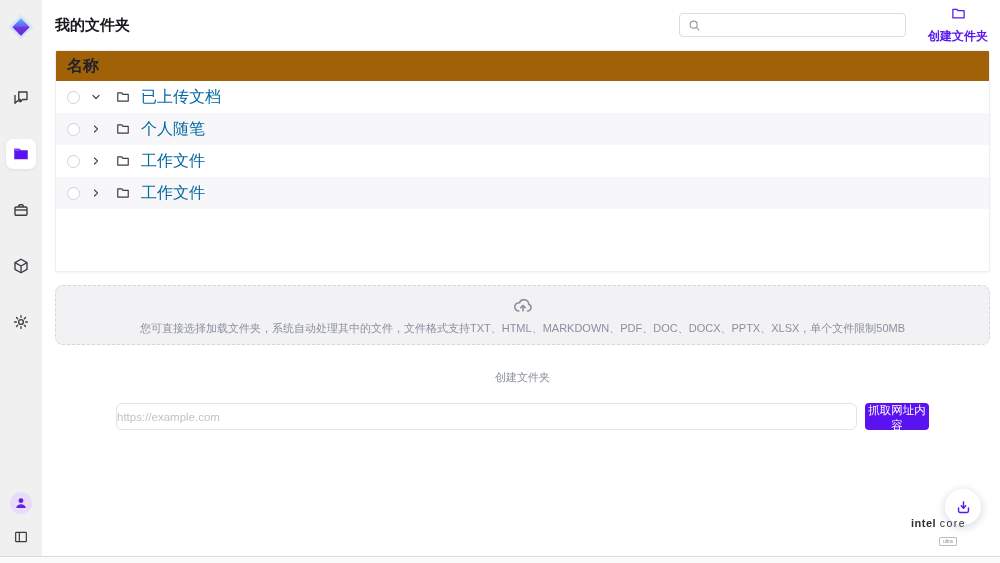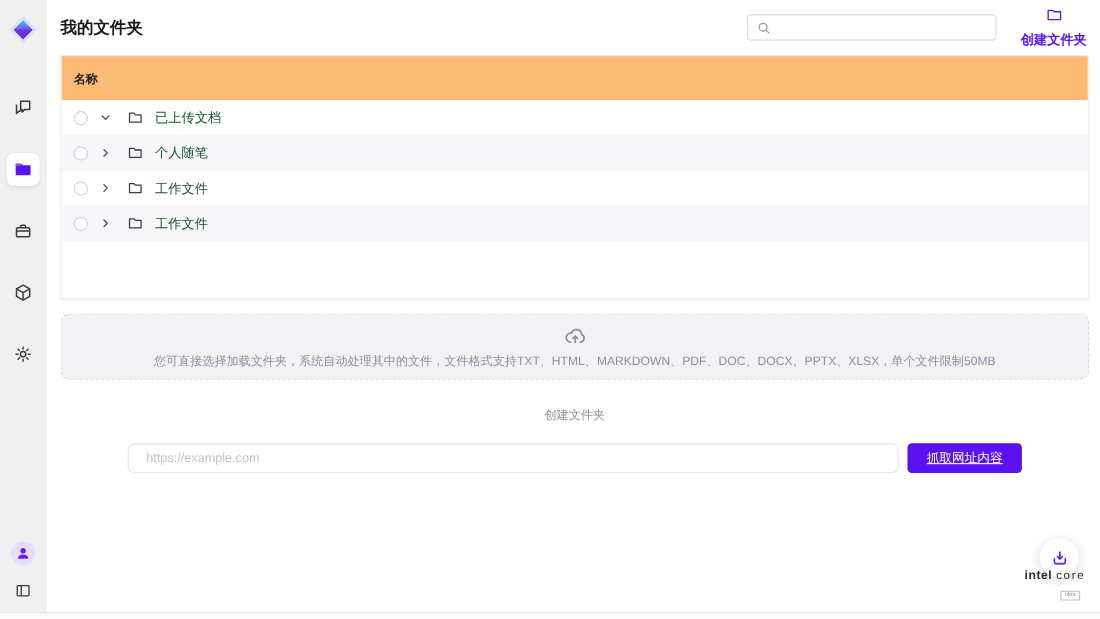--- a/index.html
+++ b/index.html
@@ -28,51 +28,51 @@
     border-radius:4px; background:#fff; display:flex; align-items:center; padding:0 8px; gap:6px; }
   .searchbox input { border:none; outline:none; flex:1; font-size:11px; color:#333;
     font-family:inherit; background:transparent; min-width:0; }
   .create-btn { margin-left:22px; margin-right:2px; display:flex; align-items:center; gap:7px;
     color:#5a16f0; font-size:12px; font-weight:bold; cursor:pointer; background:none; border:none;
     font-family:inherit;flex-direction:column; }
 
   
   .ftable { border:1px solid #ededf3; border-radius:2px; height:222px; overflow:hidden;
     box-shadow:0 1px 2px rgba(40,40,80,.05); background:#fff; }
-  .thead { height:40px; background:#fdba74; display:flex; align-items:center;
-    padding:0 11px; font-size:11px; font-weight:bold; color:#22222b; }
+  .thead { height:30px; background:#a16207; display:flex; align-items:center;
+    padding:0 11px; font-size:16px; font-weight:bold; color:#22222b; }
   .trow { height:32px; display:flex; align-items:center; padding:0 11px; gap:10px;
-    font-size:12px; color:#14532d; cursor:pointer; }
+    font-size:16px; color:#0369a1; cursor:pointer; }
   .trow:nth-child(even) { background:#f7f7fa; }
   .cbx { width:13px; height:13px; border:1px solid #cfcfd8; border-radius:50%; background:#fff; flex:0 0 auto; }
   .chev { width:12px; height:12px; color:#4a4a52; flex:0 0 auto; display:flex; }
   .chev svg { width:12px; height:12px; }
   .chev.right svg { transform:rotate(-90deg); }
   .foldico { width:14px; height:14px; color:#3b3b42; flex:0 0 auto; display:flex; margin-left:4px; }
   .fname { margin-left:1px; }
 
   
   .dropzone { margin-top:13px; height:60px; background:#f2f2f5; border:1.5px dashed #d6d6de;
     border-radius:8px; display:flex; flex-direction:column; align-items:center; justify-content:center;
     gap:4px; cursor:pointer; }
   .dropzone .cloud { color:#8b909d; width:22px; height:22px; }
   .drop-hint { font-size:11px; color:#8b909d; }
   .orlink { text-align:center; margin-top:25px; font-size:11px; color:#8b909d; }
   .urlrow { margin:18px 61px 0 61px; display:flex; gap:8px; }
-  .urlinput { flex:1; height:27px; border:1px solid #e3e3e8; border-radius:6px; padding:0 16px;
+  .urlinput { flex:1; height:27px; border:1px solid #e3e3e8; border-radius:6px; padding:0 0;
     font-size:11.5px; color:#333; outline:none; font-family:inherit; }
   .urlinput::placeholder { color:#c0c3cb; }
-  .fetch-btn { width:104px; height:27px; background:#5a12f0; color:#fff; border:none; border-radius:4px;
-    font-size:11.5px; cursor:pointer; font-family:inherit;text-decoration:underline; }
+  .fetch-btn { width:64px; height:27px; background:#5a12f0; color:#fff; border:none; border-radius:4px;
+    font-size:11.5px; cursor:pointer; font-family:inherit; }
 
   
   .dl-fab { position:fixed; right:19px; bottom:38px; width:36px; height:36px; border-radius:50%;
     background:#fff; box-shadow:0 2px 10px rgba(20,20,60,.18); border:none; display:flex;
     align-items:center; justify-content:center; color:#5a12f0; cursor:pointer; }
-  .intel { position:fixed; right:9px; bottom:16px; width:64px; text-align:center; color:#2e2e30; }
+  .intel { position:fixed; right:25px; bottom:16px; width:64px; color:#2e2e30; }
   .intel .line1 { font-size:11px; letter-spacing:.5px; }
   .intel .w1 { font-weight:bold; }
   .intel .w2 { font-weight:normal; letter-spacing:1.5px; font-size:10.5px; }
   .intel .badge { display:inline-block; margin-left:28px; margin-top:1px; font-size:5px;
     color:#8d8d90; border:1px solid #bdbdc0; border-radius:1px; padding:0 3px; line-height:7px; }
 
   .bottom-line { position:fixed; left:0; bottom:0; width:1000px; height:7px;
     background:#fbfbfc; border-top:1px solid #d9d9de; z-index:6; }
 </style>
 </head>

